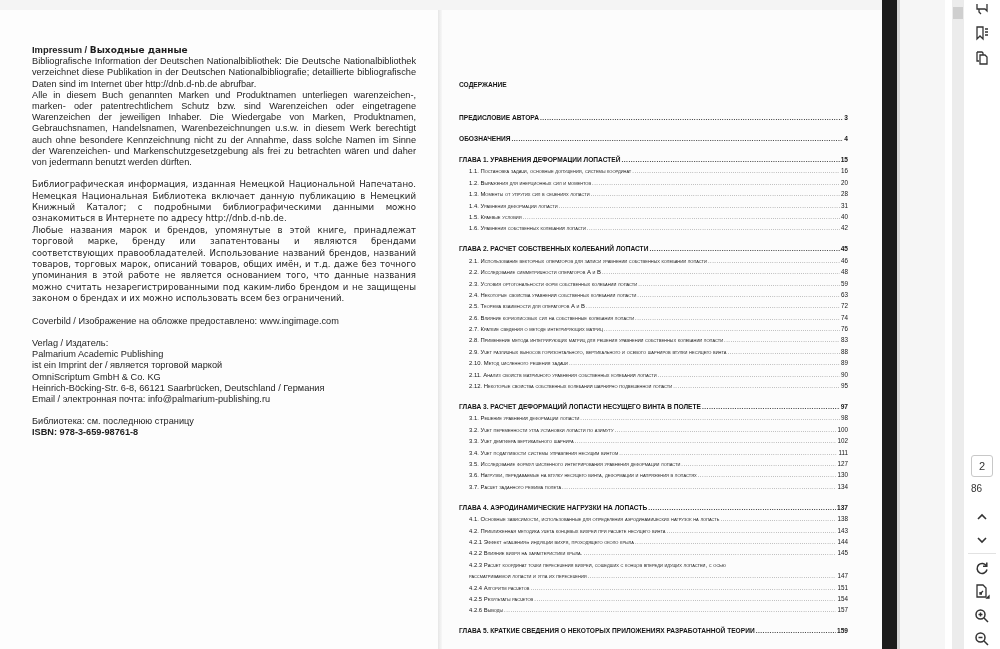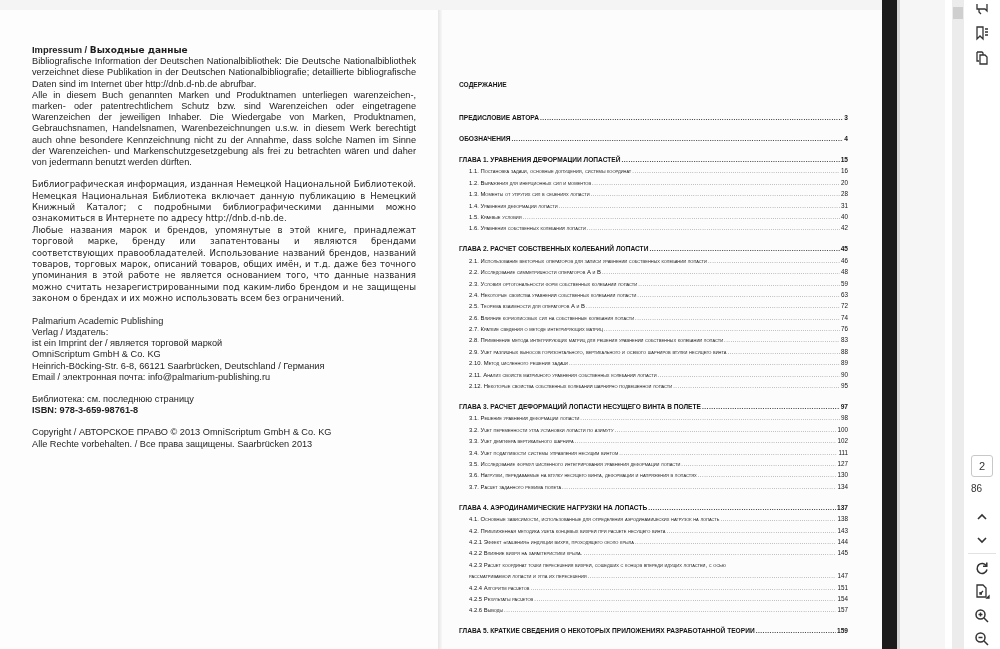--- a/index.html
+++ b/index.html
@@ -54,38 +54,35 @@
 <body>
 
 <div class="viewer">
   <div class="page-scan">
     <div class="page-left">
       <div class="imprint">
         <p class="title"><span>Impressum / </span><span class="ru">Выходные данные</span></p>
         <p>Bibliografische Information der Deutschen Nationalbibliothek: Die Deutsche Nationalbibliothek verzeichnet diese Publikation in der Deutschen Nationalbibliografie; detaillierte bibliografische Daten sind im Internet über http://dnb.d-nb.de abrufbar.</p>
         <p>Alle in diesem Buch genannten Marken und Produktnamen unterliegen warenzeichen-, marken- oder patentrechtlichem Schutz bzw. sind Warenzeichen oder eingetragene Warenzeichen der jeweiligen Inhaber. Die Wiedergabe von Marken, Produktnamen, Gebrauchsnamen, Handelsnamen, Warenbezeichnungen u.s.w. in diesem Werk berechtigt auch ohne besondere Kennzeichnung nicht zu der Annahme, dass solche Namen im Sinne der Warenzeichen- und Markenschutzgesetzgebung als frei zu betrachten wären und daher von jedermann benutzt werden dürften.</p>
         <div class="ru-block">
-          <p>Библиографическая информация, изданная Немецкой Национальной Библиотекой. Немецкая Национальная Библиотека включает данную публикацию в Немецкий Книжный Каталог; с подробными библиографическими данными можно ознакомиться в Интернете по адресу http://dnb.d-nb.de.</p>
+          <p>Библиографическая информация, изданная Немецкой Национальной Напечатано. Немецкая Национальная Библиотека включает данную публикацию в Немецкий Книжный Каталог; с подробными библиографическими данными можно ознакомиться в Интернете по адресу http://dnb.d-nb.de.</p>
           <p>Любые названия марок и брендов, упомянутые в этой книге, принадлежат торговой марке, бренду или запатентованы и являются брендами соответствующих правообладателей. Использование названий брендов, названий товаров, торговых марок, описаний товаров, общих имён, и т.д. даже без точного упоминания в этой работе не является основанием того, что данные названия можно считать незарегистрированными под каким-либо брендом и не защищены законом о брендах и их можно использовать всем без ограничений.</p>
         </div>
+        <p class="gap">Coverbild / Изображение на обложке предоставлено: www.ingimage.com</p>
         <div class="gap">
+          <span class="line">Verlag / Издатель:</span>
           <span class="line">Palmarium Academic Publishing</span>
-          <span class="line">Verlag / Издатель:</span>
           <span class="line">ist ein Imprint der / является торговой маркой</span>
           <span class="line">OmniScriptum GmbH &amp; Co. KG</span>
           <span class="line">Heinrich-Böcking-Str. 6-8, 66121 Saarbrücken, Deutschland / Германия</span>
           <span class="line">Email / электронная почта: info@palmarium-publishing.ru</span>
         </div>
         <div class="gap">
           <span class="line">Библиотека: см. последнюю страницу</span>
           <span class="line bold">ISBN: 978-3-659-98761-8</span>
-        </div>
-        <div class="gap">
-          <span class="line">Copyright / АВТОРСКОЕ ПРАВО © 2013 OmniScriptum GmbH &amp; Co. KG</span>
-          <span class="line">Alle Rechte vorbehalten. / Все права защищены. Saarbrücken 2013</span>
         </div>
       </div>
     </div>
     <div class="page-gutter"></div>
     <div class="page-right"></div>
     <div class="toc" id="toc">
       <div class="toc-heading">СОДЕРЖАНИЕ</div>
     <div class="toc-row chapter">
           <span class="lbl">ПРЕДИСЛОВИЕ АВТОРА</span>
           <span class="dots"></span>

